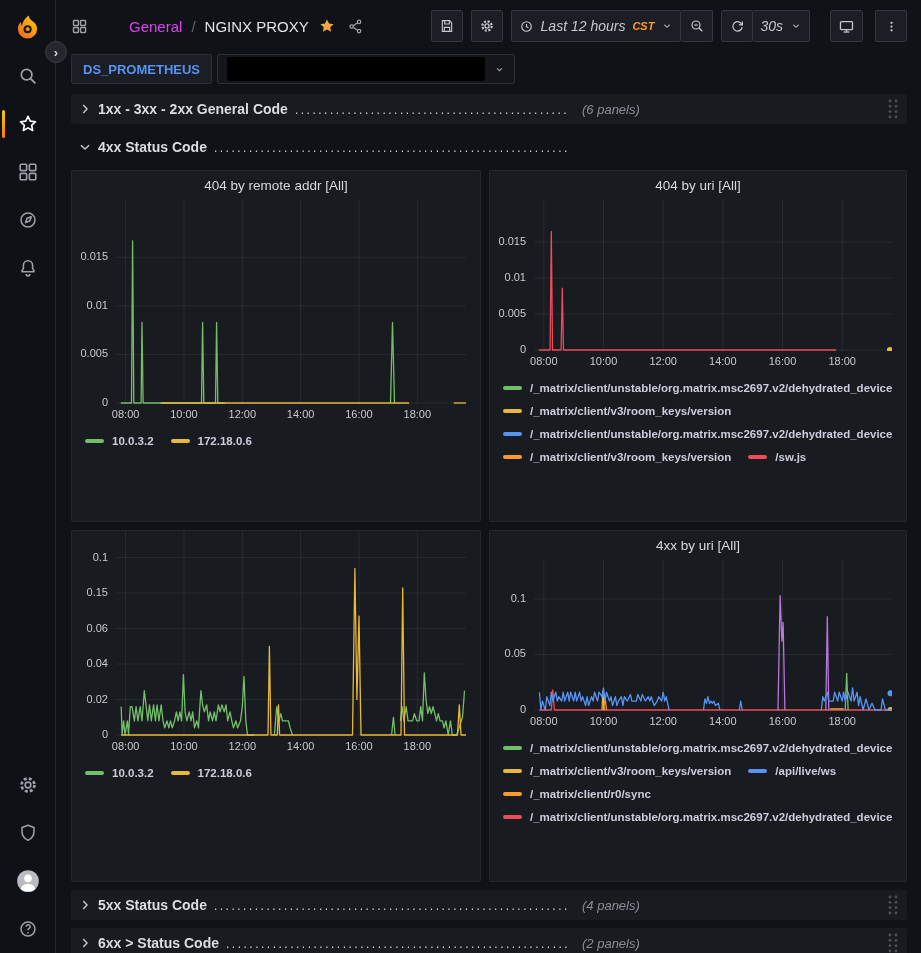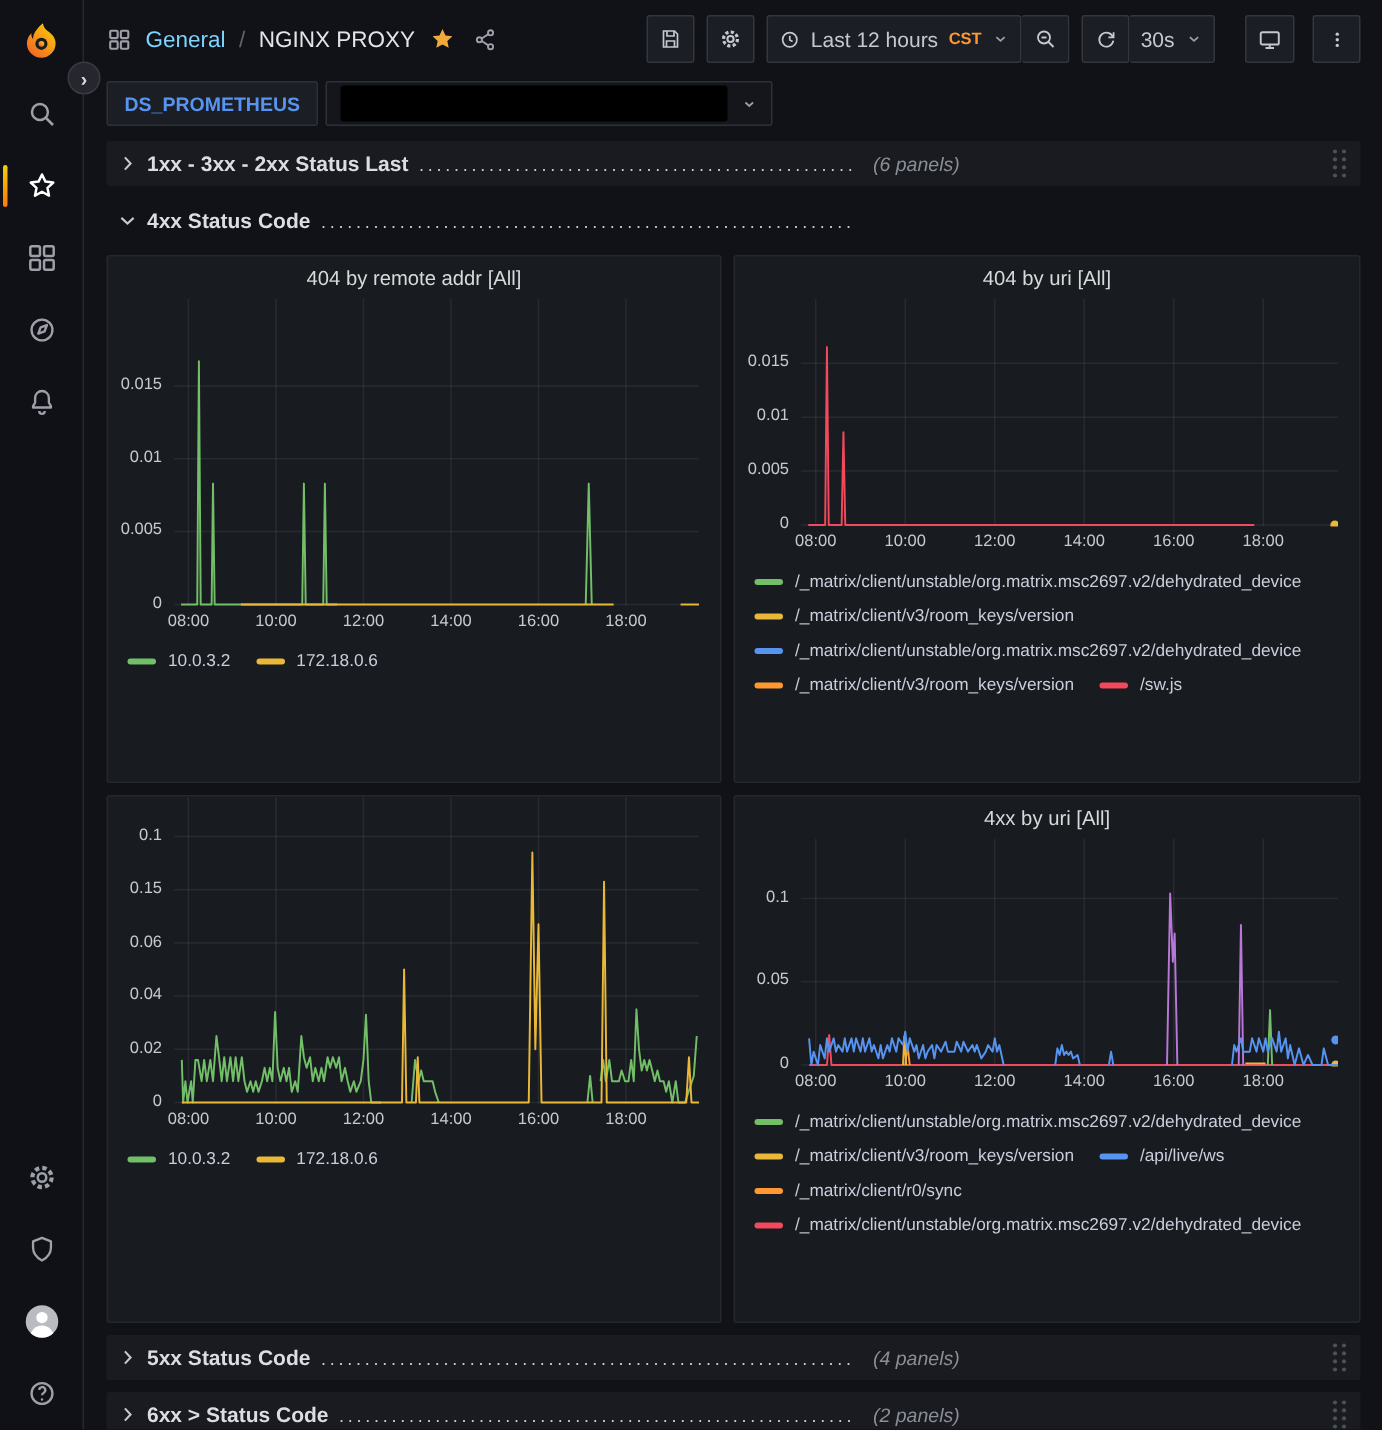--- a/index.html
+++ b/index.html
@@ -34,33 +34,33 @@
     background: #26272e; border: 1px solid #3a3b42; color: #d8d9da;
     display: flex; align-items: center; justify-content: center; z-index: 9; cursor: pointer;
     font-size: 13px; font-weight: bold; line-height: 1;
   }
 
   
   .main { margin-left: 57px; }
   .topbar { height: 52px; display: flex; align-items: center; padding: 0 14px; }
   .crumbs { display: flex; align-items: center; gap: 9px; font-size: 15px; }
   .crumb-icon { color: #9da0a8; display:flex; }
-  .crumb-section { color: #7dd3fc; cursor: pointer; }
+  .crumb-section { color: #d946ef; cursor: pointer; margin-left: 32px; }
   .crumb-sep { color: #62656d; }
   .crumb-title { color: #e3e4e8; font-weight: 500; cursor: pointer; }
   .crumb-star { display:flex; cursor:pointer; }
   .crumb-share { display:flex; color:#9da0a8; cursor:pointer; margin-left: 2px; }
   .tb-actions { margin-left: auto; display: flex; align-items: center; gap: 8px; }
   .btn {
     height: 32px; min-width: 32px; padding: 0 7px;
     display: flex; align-items: center; justify-content: center; gap: 7px;
     background: #1b1e24; border: 1px solid #33363d; border-radius: 2px;
     color: #c7c8ce; font-size: 14px; cursor: pointer; white-space: nowrap;
   }
-  .btn-group { display: flex; }
+  .btn-group { display: flex; font-style: italic; }
   .btn-group .btn + .btn { border-left: 0; align-items: center; }
   .tz { color: #ff9830; font-size: 11px; font-weight: bold; }
   .chev-sm { color: #9da0a8; display: flex; }
 
   
   .varbar { display: flex; align-items: center; gap: 14px; padding: 2px 14px 10px; }
   .var-group { display: flex; gap: 5px; }
   .var-label {
     height: 30px; display: flex; align-items: center; padding: 0 11px;
     background: #1b1e24; border: 1px solid #2d3038; border-radius: 2px;
@@ -101,21 +101,21 @@
   }
   .plot-row { display: flex; padding-right: 14px; flex: none; }
   .plot-tall .plot-area { height: 205px; }
   .plot-short .plot-area { height: 152px; }
   .y-axis { width: 44px; position: relative; flex: none; }
   .y-axis span { position: absolute; right: 8px; font-size: 11px; color: #c8c9ce; }
   .plot-area { flex: 1; position: relative; }
   .plot-area svg { position: absolute; left: 0; top: 0; }
   .x-labels { height: 20px; position: relative; flex: none; }
   .x-labels span { position: absolute; top: 4px; width: 44px; text-align: center; font-size: 11px; color: #c8c9ce; }
-  .legend { padding: 5px 10px 0 13px; display: flex; flex-wrap: wrap; column-gap: 17px; }
+  .legend { padding: 5px 10px 0 13px; display: flex; flex-wrap: wrap; column-gap: 17px; font-weight: bold; }
   .legend-item { display: flex; align-items: center; height: 23px; font-size: 11.5px; color: #ccccdc; white-space: nowrap; cursor: pointer; }
   .swatch { width: 19px; height: 4px; border-radius: 2px; margin-right: 8px; flex: none; }
 </style>
 </head>
 <body>
 
 <nav class="sidebar">
   <div class="side-logo">
     <svg width="27" height="27" viewBox="0 0 24 24">
       <defs>
@@ -311,21 +311,21 @@
 
   <div class="content">
 
     <div class="dash-row collapsed">
       <span class="row-chev">
         <svg width="14" height="14" viewBox="0 0 24 24" fill="none" stroke="currentColor" stroke-width="2.4">
             <polyline points="9,5 15.5,12 9,19"></polyline>
           </svg>
       </span>
       <div class="row-left">
-        <span class="row-title">1xx - 3xx - 2xx Status Last</span>
+        <span class="row-title">1xx - 3xx - 2xx General Code</span>
         <span class="leader">..........................................................................................................................................................</span>
       </div>
       <span class="row-count">(6 panels)</span>
       <span class="row-drag">
         <svg width="14" height="22" viewBox="0 0 14 22" fill="currentColor">
           <circle cx="4" cy="3" r="1.4"></circle>
             <circle cx="10" cy="3" r="1.4"></circle>
             <circle cx="4" cy="8.3" r="1.4"></circle>
             <circle cx="10" cy="8.3" r="1.4"></circle>
           <circle cx="4" cy="13.6" r="1.4"></circle>

